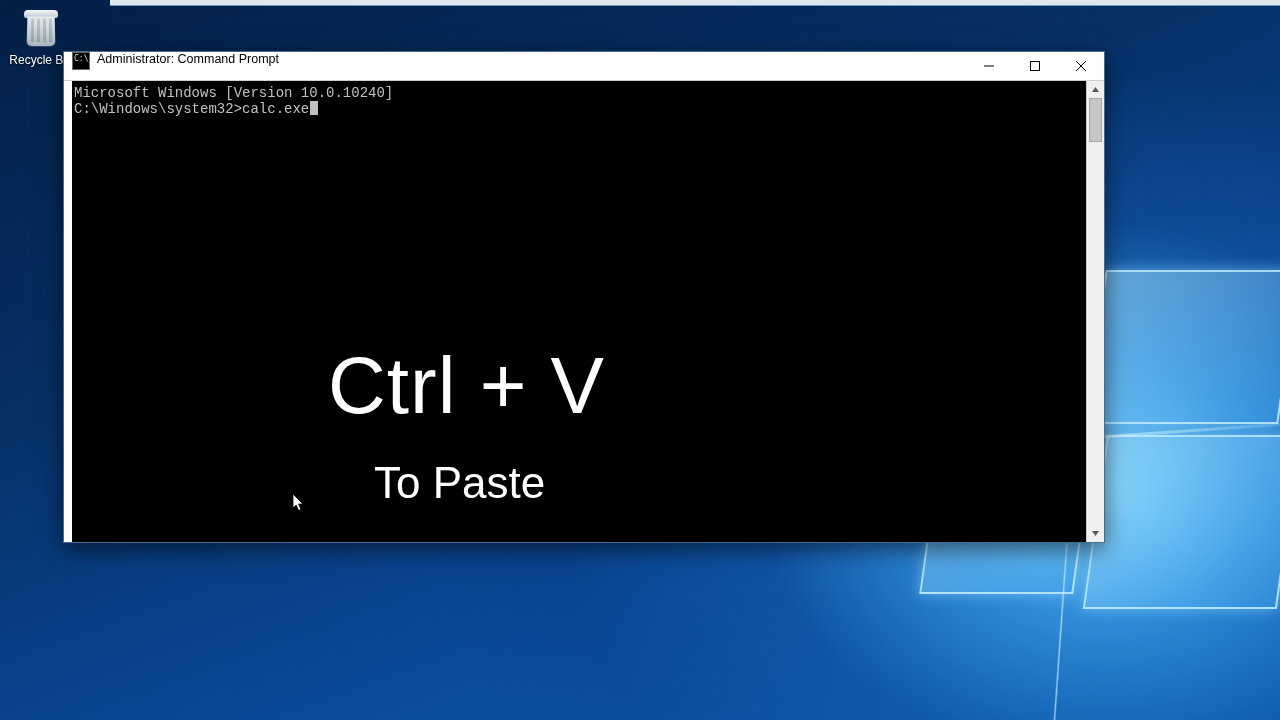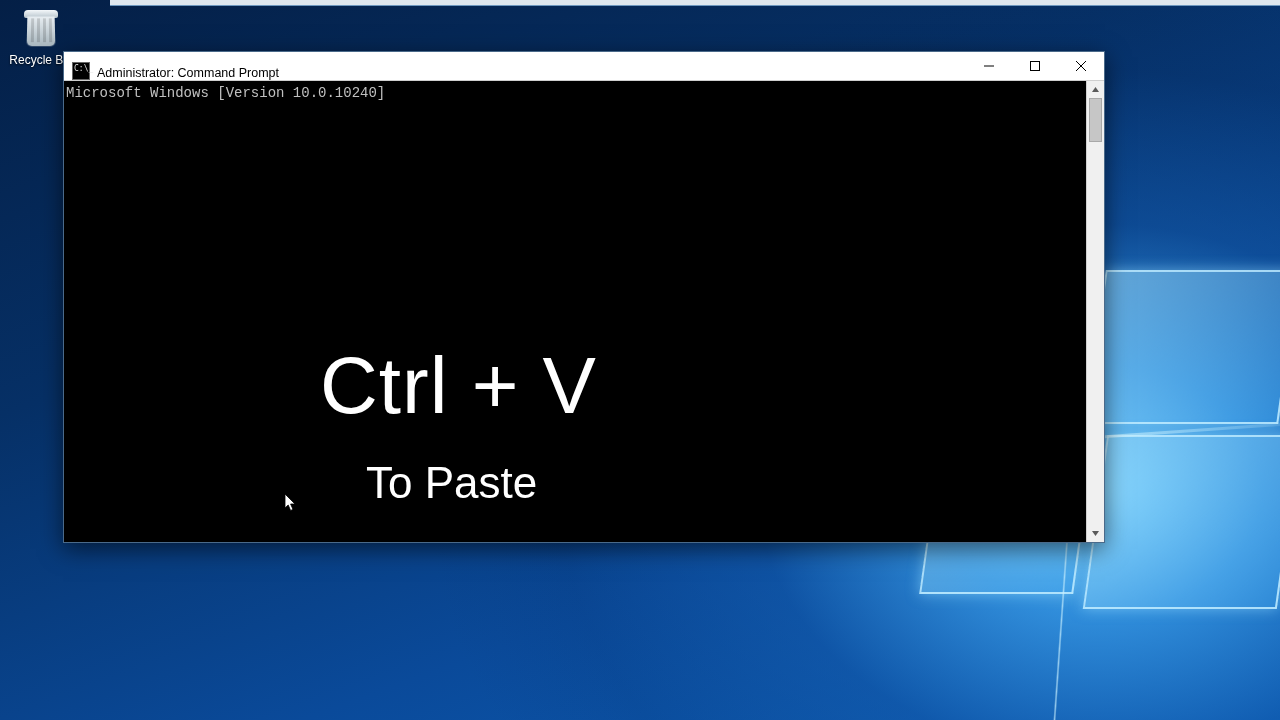--- a/index.html
+++ b/index.html
@@ -40,32 +40,32 @@
   .desktop-icon .glyph{width:40px;height:44px;margin:0 auto 3px;position:relative;}
   .bin-body{position:absolute;left:6px;top:10px;width:28px;height:30px;background:linear-gradient(180deg,#e8eef2,#a9b7bf);border-radius:0 0 5px 5px;transform:perspective(60px) rotateX(6deg);}
   .bin-body::before{content:"";position:absolute;left:4px;top:2px;width:3px;height:24px;background:rgba(0,0,0,.15);box-shadow:6px 0 rgba(0,0,0,.15),12px 0 rgba(0,0,0,.15),18px 0 rgba(0,0,0,.15);}
   .bin-lid{position:absolute;left:3px;top:4px;width:34px;height:8px;background:linear-gradient(180deg,#f4f8fa,#b7c4cc);border-radius:4px 4px 2px 2px;}
   
   .window{
     position:absolute;left:63px;top:51px;width:1040px;height:490px;
     background:#fff;border:1px solid #4a6a8a;box-shadow:0 6px 22px rgba(0,0,0,.55);
     display:flex;flex-direction:column;
   }
-  .titlebar{height:28px;background:#fff;display:flex;align-items:flex-end;border-bottom:1px solid #cfcfcf;flex:0 0 28px;}
+  .titlebar{height:28px;background:#fff;display:flex;align-items:flex-start;border-bottom:1px solid #cfcfcf;flex:0 0 28px;}
   .titlebar .appicon{width:16px;height:16px;margin:0 7px 0 8px;background:#000;border:1px solid #666;position:relative;}
   .titlebar .appicon::after{content:"C:\\_";position:absolute;left:1px;top:0;font:8px/12px Consolas,monospace;color:#ddd;}
   .titlebar .title{font-size:12.5px;color:#000;white-space:nowrap;}
   .winbtns{margin-left:auto;display:flex;height:100%;}
   .winbtn{width:46px;height:100%;display:flex;align-items:center;justify-content:center;}
   .winbtn svg{display:block;}
   .client{flex:1;display:flex;min-height:0;}
   .console{
     flex:1;background:#000;color:#c0c0c0;
     font:14px/16px Consolas,"Courier New",monospace;
-    padding:4px 2px 4px 2px;position:relative;white-space:pre;overflow:hidden;
+    padding:4px 2px 4px 2px;position:relative;white-space:pre;overflow:hidden;margin-left:8px;
   }
   .console .line{display:block;}
   .console .caret{display:inline-block;width:8px;height:14px;background:#c0c0c0;margin-left:1px;vertical-align:-2px;animation:blink 1s steps(1) infinite;}
   @keyframes blink{50%{opacity:0;}}
   .scrollbar{width:17px;background:#f0f0f0;border-left:1px solid #d0d0d0;display:flex;flex-direction:column;}
   .sb-btn{height:17px;background:#f0f0f0;display:flex;align-items:center;justify-content:center;}
   .sb-btn svg{display:block;}
   .sb-track{flex:1;background:#f0f0f0;position:relative;}
   .sb-thumb{position:absolute;left:2px;right:2px;top:0;height:42px;background:#c6c6c6;border:1px solid #a8a8a8;}
   
@@ -118,21 +118,21 @@
         <div class="winbtn close" title="Close">
           <svg width="10" height="10" viewBox="0 0 10 10">
               <line x1="0" y1="0" x2="10" y2="10" stroke="#000" stroke-width="1"></line>
               <line x1="10" y1="0" x2="0" y2="10" stroke="#000" stroke-width="1"></line>
             </svg>
         </div>
       </div>
     </div>
 
     <div class="client">
-      <div class="console"><span class="line">Microsoft Windows [Version 10.0.10240]</span><span class="line"></span>
+      <div class="console"><span class="line">Microsoft Windows [Version 10.0.10240]</span><span class="line"></span><span class="line"><span>C:\Windows\system32&gt;</span><span>calc.exe</span><span class="caret"></span></span>
 
         
         <div class="overlay-text big">Ctrl + V</div>
         <div class="overlay-text small">To Paste</div>
 
         
         <div class="cursor">
           <svg width="14" height="20" viewBox="0 0 14 20">
             <path d="M1 1 L1 15 L4.2 12 L6.6 17.5 L9 16.4 L6.6 11 L11 11 Z" fill="#fff" stroke="#000" stroke-width="0.8"></path>
           </svg>

